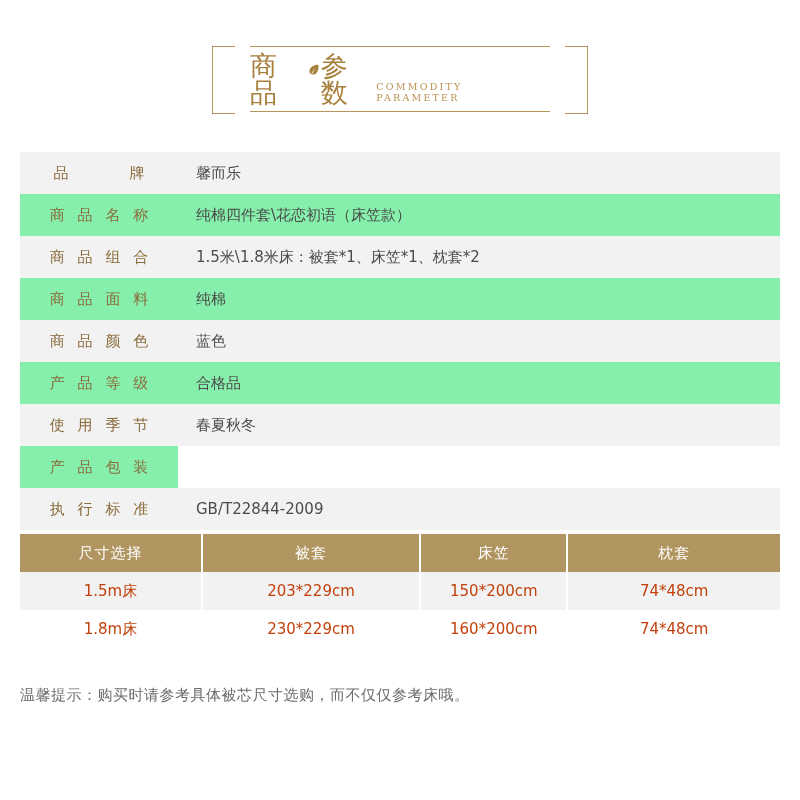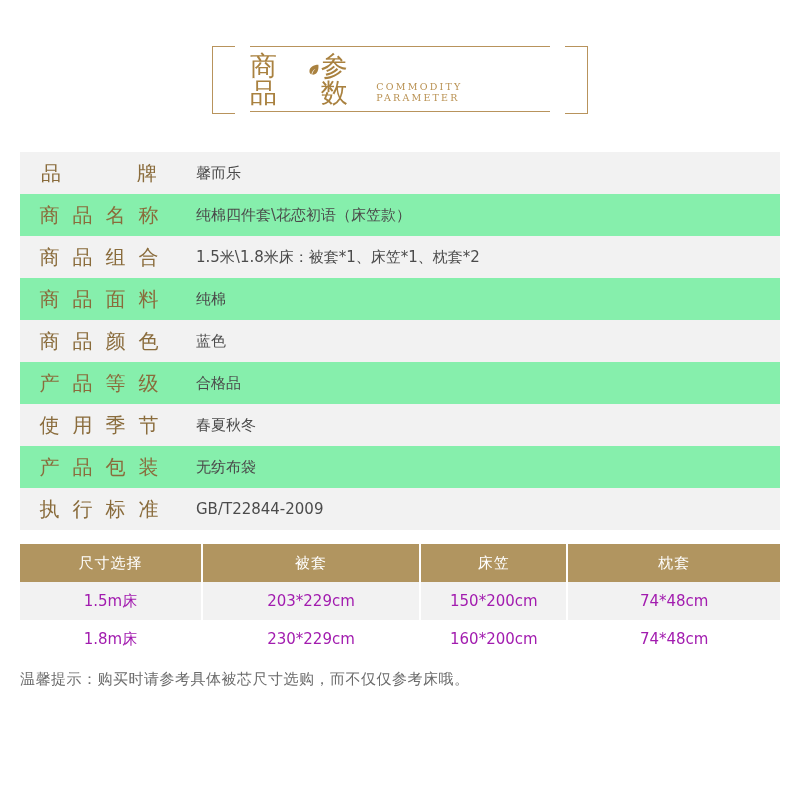--- a/index.html
+++ b/index.html
@@ -91,39 +91,38 @@
   .spec-row.alt .spec-label,
   .spec-row.alt .spec-value { background: #f2f2f2; }
   .spec-row .spec-label,
   .spec-row .spec-value { background: #86efac; }
 
   .spec-label {
     width: 158px;
     display: flex;
     align-items: center;
     justify-content: center;
-    font-size: 20px;
+    font-size: 15px;
     color: #8a6c3c;
     letter-spacing: 4px;
     padding-left: 4px;
-    font-family: Liberation Serif, serif;
   }
   .spec-value {
     flex: 1;
     display: flex;
     align-items: center;
     font-size: 15px;
     color: #4b4b4b;
     padding-left: 18px;
     text-align: center;
   }
 
   
   .size-table {
-    margin-top: 14px;
+    margin-top: 4px;
     width: 760px;
   }
   .size-head {
     display: flex;
     height: 38px;
     background: #b19560;
   }
   .size-head div {
     color: #ffffff;
     font-size: 15px;
@@ -134,38 +133,38 @@
     border-right: 2px solid #ffffff;
   }
   .size-head div:last-child { border-right: none; }
 
   .size-row {
     display: flex;
     height: 38px;
   }
   .size-row div {
     font-size: 15px;
-    color: #a21caf;
+    color: #c2410c;
     display: flex;
     align-items: center;
     justify-content: center;
     border-right: 2px solid #ffffff;
   }
   .size-row div:last-child { border-right: none; }
   .size-row.odd div { background: #f2f2f2; }
   .size-row.even div { background: #ffffff; }
 
   .col-0 { width: 190px; }
   .col-1 { width: 227px; }
   .col-2 { width: 153px; }
   .col-3 { width: 220px; }
 
   
   .tip {
-    margin-top: 12px;
+    margin-top: 38px;
     font-size: 15px;
     color: #6b6b6b;
     letter-spacing: 0.5px;
   }
 </style>
 </head>
 <body>
 
 <div class="page">
 
@@ -218,21 +217,20 @@
       <div class="spec-value">合格品</div>
     </div>
 
     <div class="spec-row alt">
       <div class="spec-label">使 用 季 节</div>
       <div class="spec-value">春夏秋冬</div>
     </div>
 
     <div class="spec-row">
       <div class="spec-label">产 品 包 装</div>
-      <div class="spec-value">无纺布袋</div>
     </div>
 
     <div class="spec-row alt">
       <div class="spec-label">执 行 标 准</div>
       <div class="spec-value">GB/T22844-2009</div>
     </div>
 
   </div>
 
   <div class="size-table">

